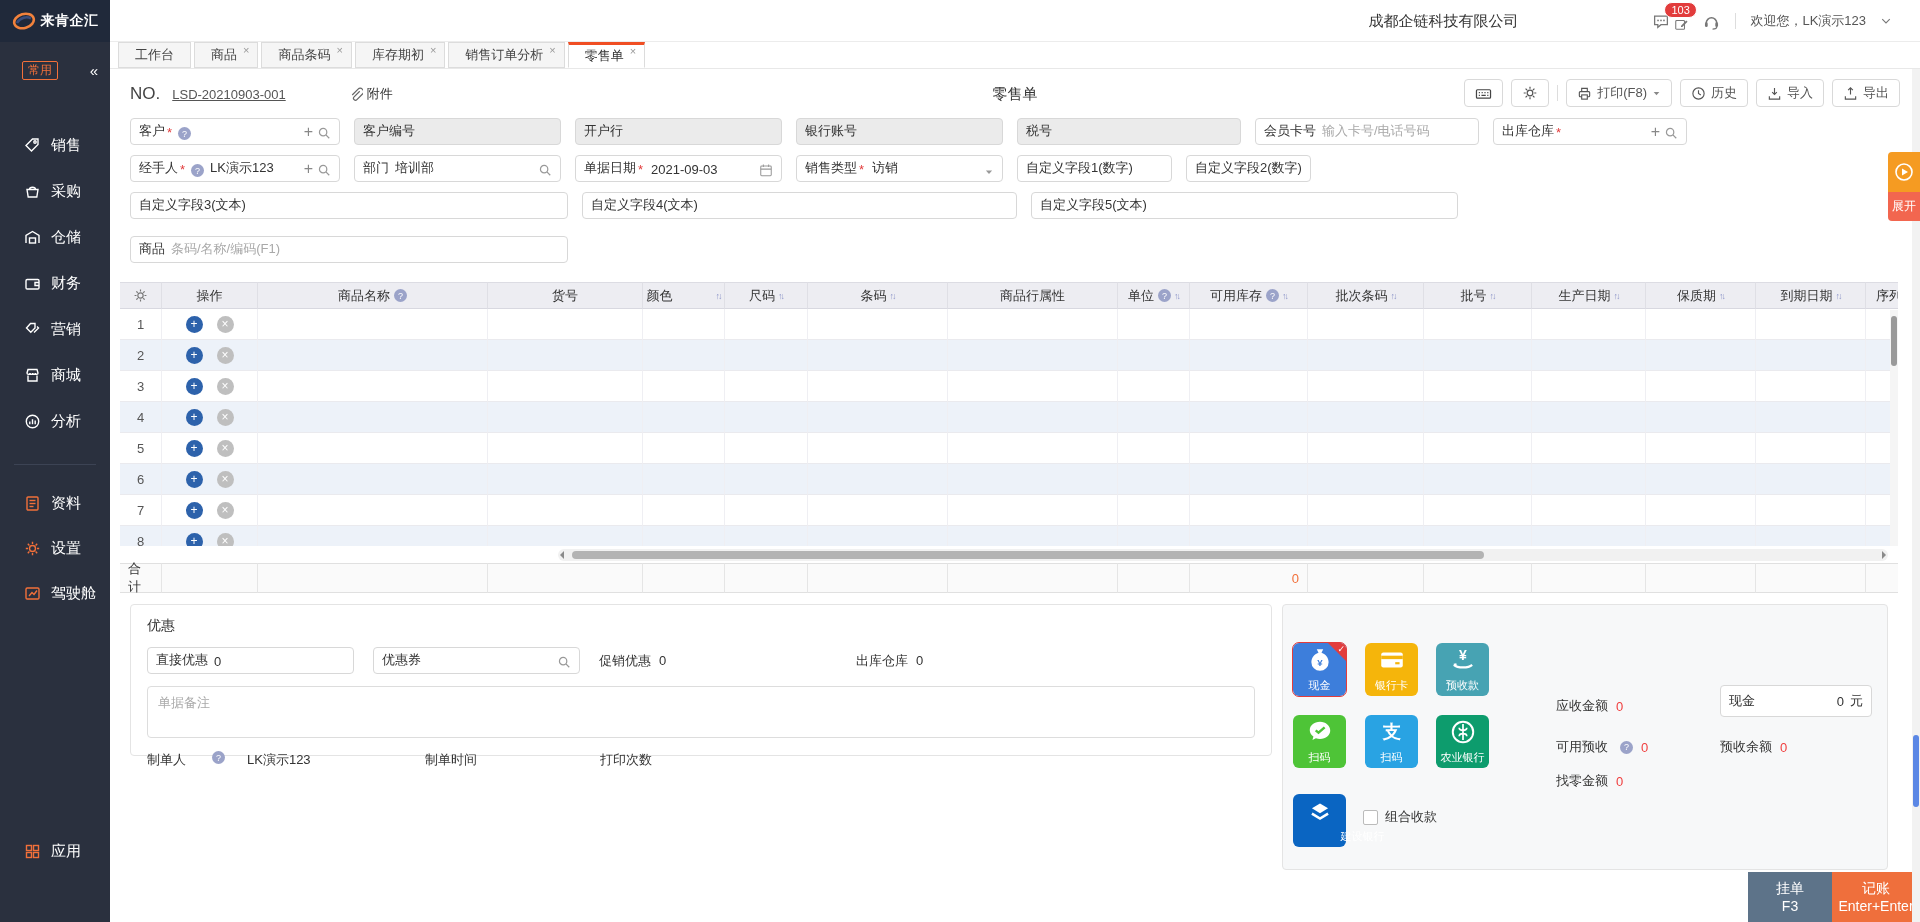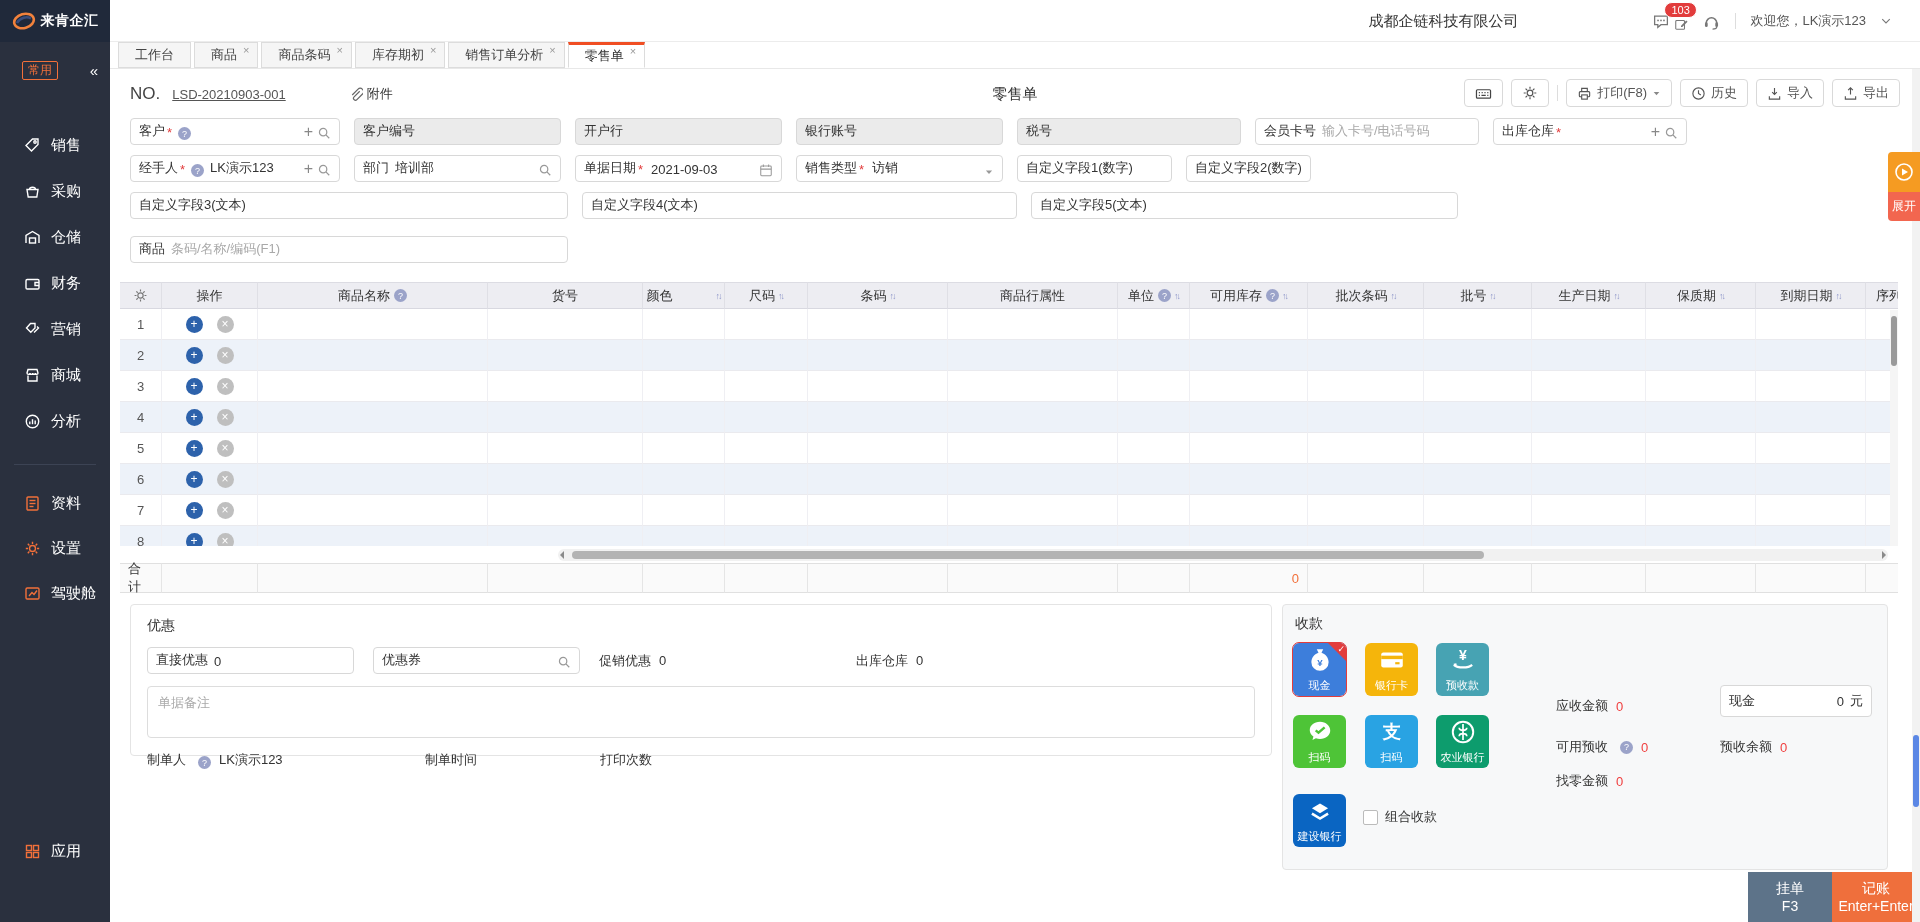--- a/index.html
+++ b/index.html
@@ -76,21 +76,21 @@
 .tc.num{justify-content:flex-end;color:#f2703a}
 
 .panel{position:absolute;border:1px solid #e4e4e4;border-radius:4px}
 .disc{left:20px;top:535px;width:1142px;height:152px;background:#fff;padding:12px 16px}
 .ptitle{font-size:14px;color:#333}
 .disc-row{display:flex;align-items:center;margin-top:12px;position:relative;height:27px}
 .dbox{width:207px;margin-right:19px}
 .dtext{display:flex;align-items:center;gap:8px;position:absolute}
 .remark{margin-top:12px;height:52px;border:1px solid #ddd;border-radius:4px;color:#a9a9a9;padding:7px 10px;cursor:text}
 .disc-foot{position:relative;margin-top:13px;height:18px}
-.df{position:absolute;display:flex;align-items:flex-end;gap:8px;color:#333}
+.df{position:absolute;display:flex;align-items:flex-start;gap:22px;color:#333}
 .pay{left:1172px;top:535px;width:606px;height:266px;background:#f7f8f9;padding:10px 12px}
 .tile{position:absolute;width:53px;height:53px;border-radius:6px;cursor:pointer}
 .tile svg{position:absolute;left:50%;top:3px;transform:translateX(-50%)}
 .tlabel{position:absolute;bottom:3px;width:100%;text-align:center;color:#fff;font-size:11px}
 .tile.sel{outline:1px solid #e23c3c}
 .corner{position:absolute;right:0;top:0;width:0;height:0;border-top:18px solid #e23c3c;border-left:18px solid transparent;border-radius:0 6px 0 0}
 .corner b{position:absolute;right:1px;top:-17px;color:#fff;font-size:9px;font-weight:normal}
 .pay-field{position:absolute;display:flex;align-items:center;gap:8px}
 .red{color:#f03e3e}
 .cash-box{position:absolute;left:437px;top:80px;width:152px;height:32px;background:#fff;border:1px solid #d8d8d8;border-radius:4px;display:flex;align-items:center;padding:0 8px;gap:6px}
@@ -778,21 +778,20 @@
         <span>制单人</span>
         <span class="help">?</span>
         <span>LK演示123</span>
       </span>
       <span class="df" style="left:278px">制单时间</span>
       <span class="df" style="left:453px">打印次数</span>
     </div>
   </div>
 
   <div class="panel pay">
-    <div class="ptitle">收款</div>
     <div id="tiles">
         <div class="tile sel" style="left: 10px; top: 38px; background: rgb(61, 126, 219);"><span><svg width="28" height="28" viewBox="0 0 26 26">
               <path d="M10 3h6l-1.6 3.2C18.6 7.6 21 11 21 15a8 8 0 0 1-16 0c0-4 2.4-7.4 6.6-8.8Z" fill="#fff"></path>
               <text x="13" y="18.5" font-size="9" text-anchor="middle" fill="#3d7edb" font-weight="bold">¥</text>
             </svg></span><span class="tlabel">现金</span><span class="corner">
             <b>✓</b>
           </span></div>
         <div class="tile" style="left: 82px; top: 38px; background: rgb(245, 181, 11);"><span><svg width="28" height="28" viewBox="0 0 26 26">
               <rect x="3" y="6" width="20" height="14" rx="2" fill="#fff"></rect>
               <rect x="3" y="9" width="20" height="3.2" fill="#f5b50b"></rect>
@@ -807,21 +806,21 @@
               <path d="M13 3.5c-5.5 0-9.5 3.4-9.5 7.8 0 2.4 1.3 4.5 3.4 5.9L6 20.5l3.2-1.6c1.2.4 2.5.6 3.8.6 5.5 0 9.5-3.4 9.5-7.8S18.5 3.5 13 3.5Z" fill="#fff"></path>
               <path d="M9 11.5l2.6 2.2L17.3 8.6" stroke="#4ec437" stroke-width="2.2" fill="none"></path>
             </svg></span><span class="tlabel">扫码</span></div>
         <div class="tile" style="left: 82px; top: 110px; background: rgb(41, 163, 227);"><span><svg width="28" height="28" viewBox="0 0 26 26">
               <text x="13" y="19" font-size="17" text-anchor="middle" fill="#fff" font-weight="bold">支</text>
             </svg></span><span class="tlabel">扫码</span></div>
         <div class="tile" style="left: 153px; top: 110px; background: rgb(13, 156, 109);"><span><svg width="28" height="28" viewBox="0 0 26 26">
               <circle cx="13" cy="13" r="9.5" stroke="#fff" stroke-width="1.8" fill="none"></circle>
               <path d="M13 5.5v15M9.5 9c0 3.2 7 3.2 7 0M9.5 17c0-3.2 7-3.2 7 0" stroke="#fff" stroke-width="1.6" fill="none"></path>
             </svg></span><span class="tlabel">农业银行</span></div>
-        <div class="tile" style="left: 10px; top: 189px; background: rgb(10, 101, 194);"><span><svg width="28" height="28" viewBox="0 0 26 26">
+        <div class="tile" style="left: 10px; top: 189px; background: rgb(10, 101, 194); padding-left: 43px;"><span><svg width="28" height="28" viewBox="0 0 26 26">
               <path d="M5.5 10.5 13 6l7.5 4.5L13 15Z" fill="#fff"></path>
               <path d="M5.5 15.5 13 20l7.5-4.5" stroke="#fff" stroke-width="2.4" fill="none"></path>
             </svg></span><span class="tlabel">建设银行</span></div>
       </div>
     <span class="combine">
       <span class="cbox"></span>
       <span>组合收款</span>
     </span>
     <span class="pay-field" style="left:273px;top:92px">
       <span>应收金额</span>

